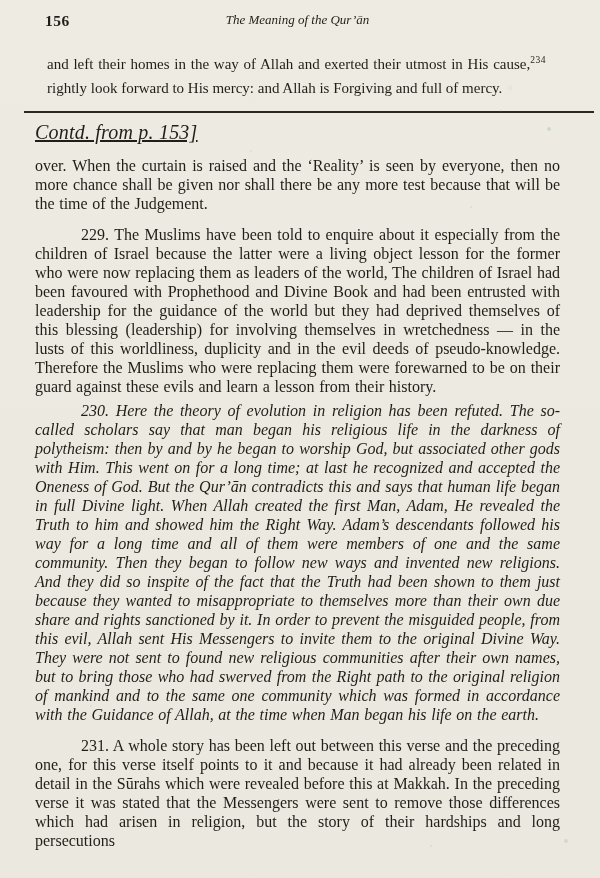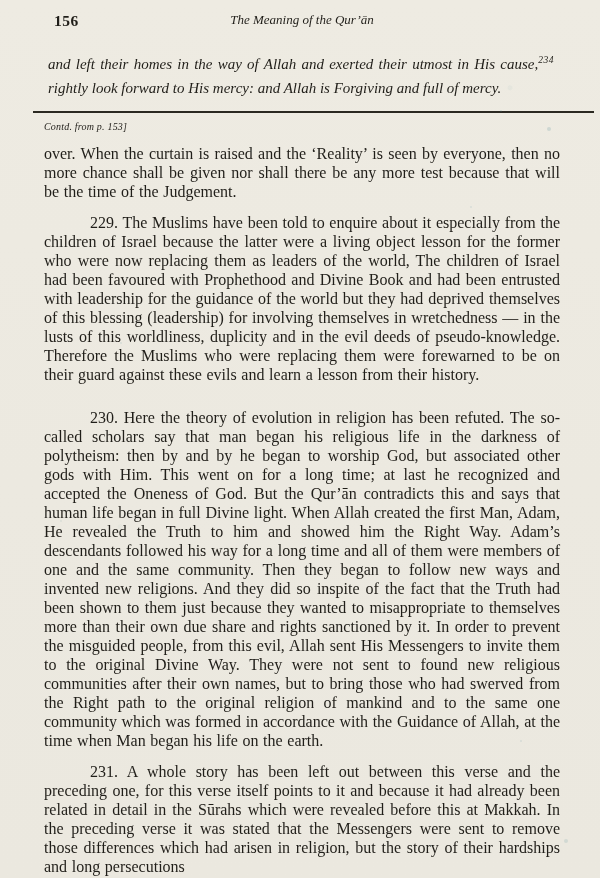--- a/index.html
+++ b/index.html
@@ -6,21 +6,21 @@
   .page {
     position: relative;
     width: 600px;
     height: 878px;
     box-sizing: border-box;
     background: #edeae1;
     background-image:
       radial-gradient(circle at 85% 10%, rgba(120,165,170,0.07) 0 2px, transparent 3px),
       radial-gradient(circle at 20% 60%, rgba(120,165,170,0.05) 0 2px, transparent 3px),
       linear-gradient(180deg, #eeebe2 0%, #ece9e0 55%, #ebe8df 100%);
-    padding: 12px 40px 0 44px;
+    padding: 12px 40px 0 35px;
     overflow: hidden;
     font-family: "Liberation Serif", "DejaVu Serif", serif;
     color: #201e19;
   }
   .speckles {
     position: absolute; top: 0; left: 0; width: 2px; height: 2px;
     border-radius: 50%; background: transparent; pointer-events: none;
     box-shadow:
       548px 128px 0 1px rgba(95,150,160,.22),
       500px 110px 0 0 rgba(95,150,160,.18),
@@ -38,46 +38,45 @@
   .header { position: relative; height: 26px; }
   .pagenum {
     position: absolute; left: 10px; top: 0;
     font-weight: bold; font-size: 15.5px; letter-spacing: .5px;
   }
   .title {
     position: absolute; left: 0; right: 0; top: 0;
     text-align: center; font-style: italic; font-size: 13px;
   }
   .verse {
-    margin: 15px 4px 11px;
+    margin: 15px 12px 11px;
     font-size: 15px; line-height: 23.5px;
     text-align: justify;
-    font-style: italic;
   }
   .verse sup {
     font-size: 9.5px; line-height: 0; vertical-align: 6px;
     letter-spacing: .5px; padding-right: 2px;
   }
   hr.rule {
     border: none; height: 0;
     border-top: 2.3px solid #2b2921;
     margin: 0 -34px 0 -11px;
   }
   .contd {
     margin: 8px 0 0;
-    font-style: italic; font-size: 10px; letter-spacing: .2px;
+    font-style: italic; font-size: 20px; letter-spacing: .2px; text-decoration: underline;
   }
   .para {
     margin: 12px 0 0;
     font-size: 16px; line-height: 19px;
     text-align: justify;
     word-spacing: .04em;
   }
   .para.indent { text-indent: 46px; }
-  .para.p230 { margin-top: 24px; }
+  .para.p230 { margin-top: 5px; font-style: italic; }
 </style>
 </head>
 <body>
 
 <div class="page">
   <span class="speckles"></span>
 
   <div class="header">
     <span class="pagenum">156</span>
     <span class="title">The Meaning of the Qur’ān</span>

